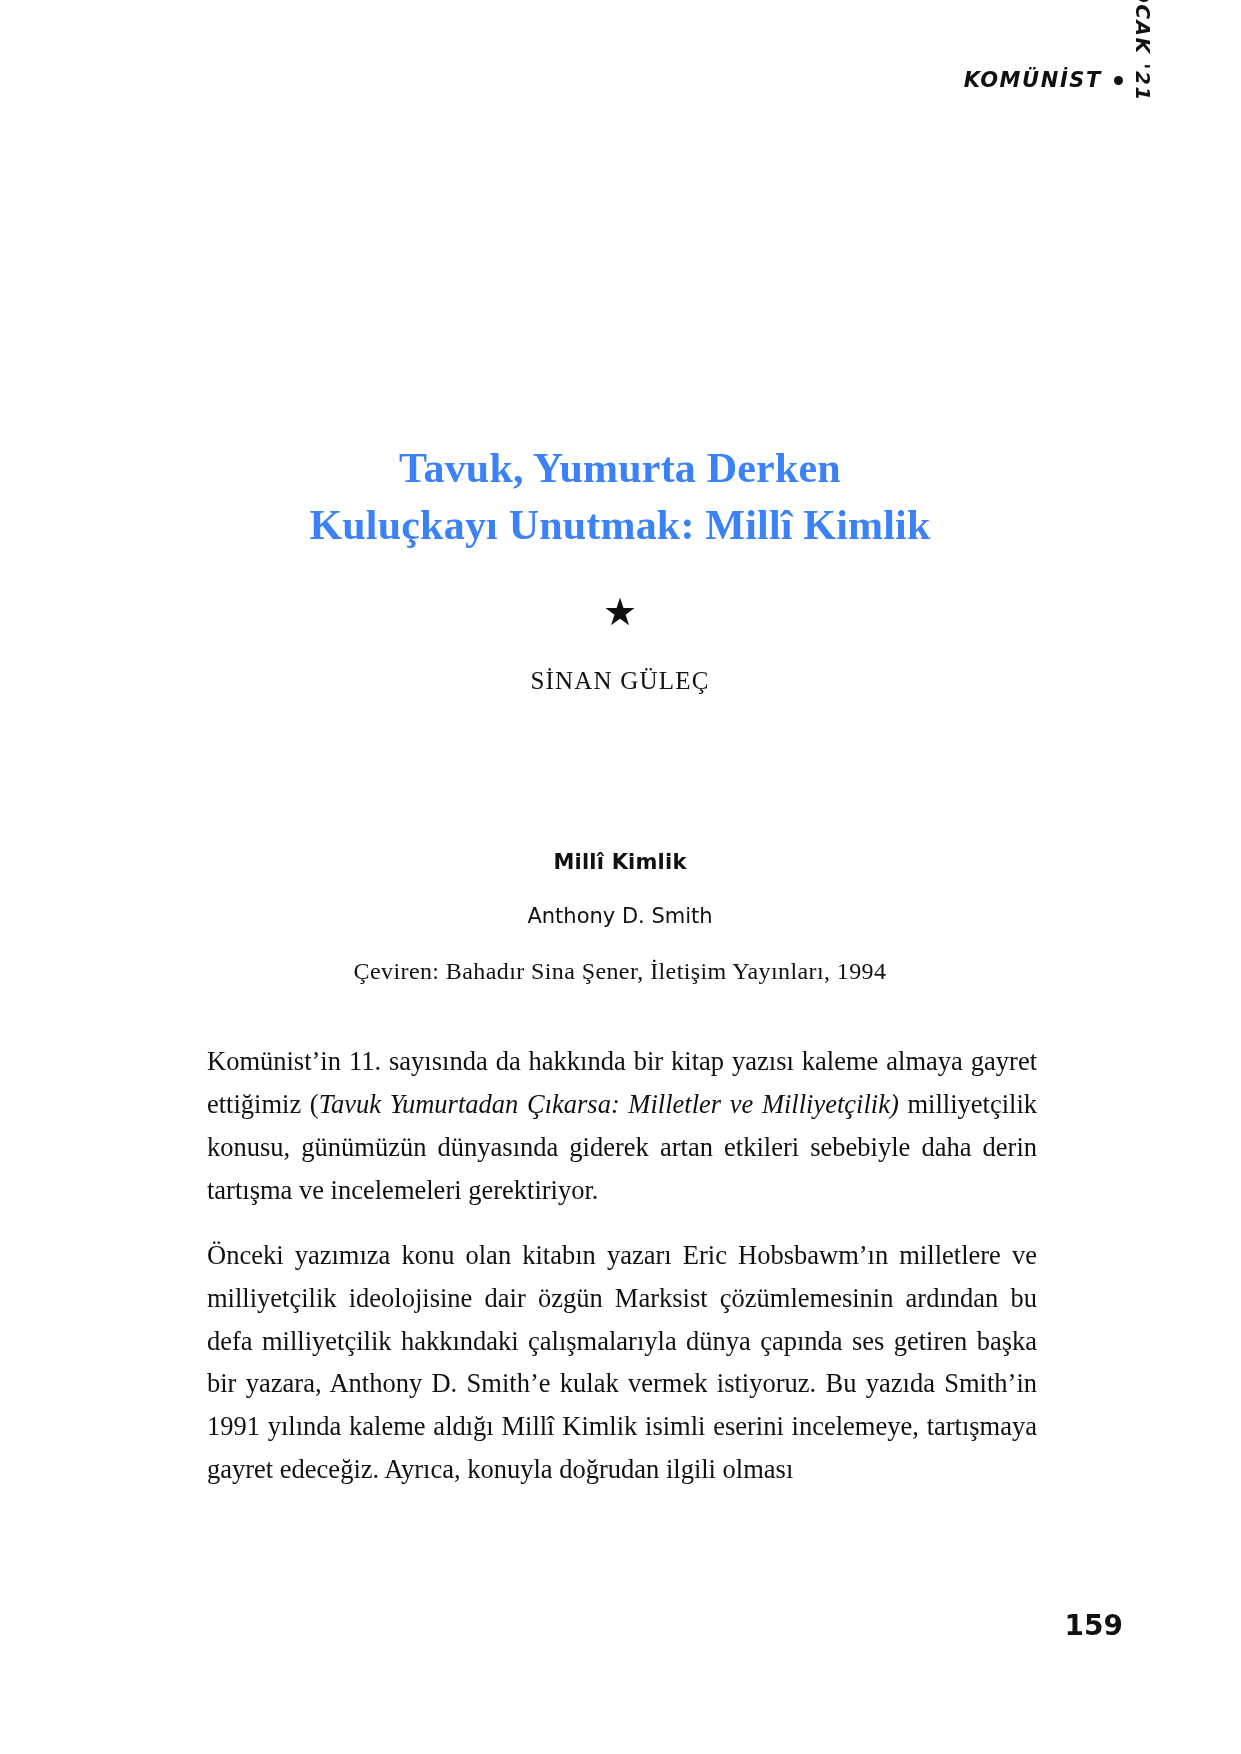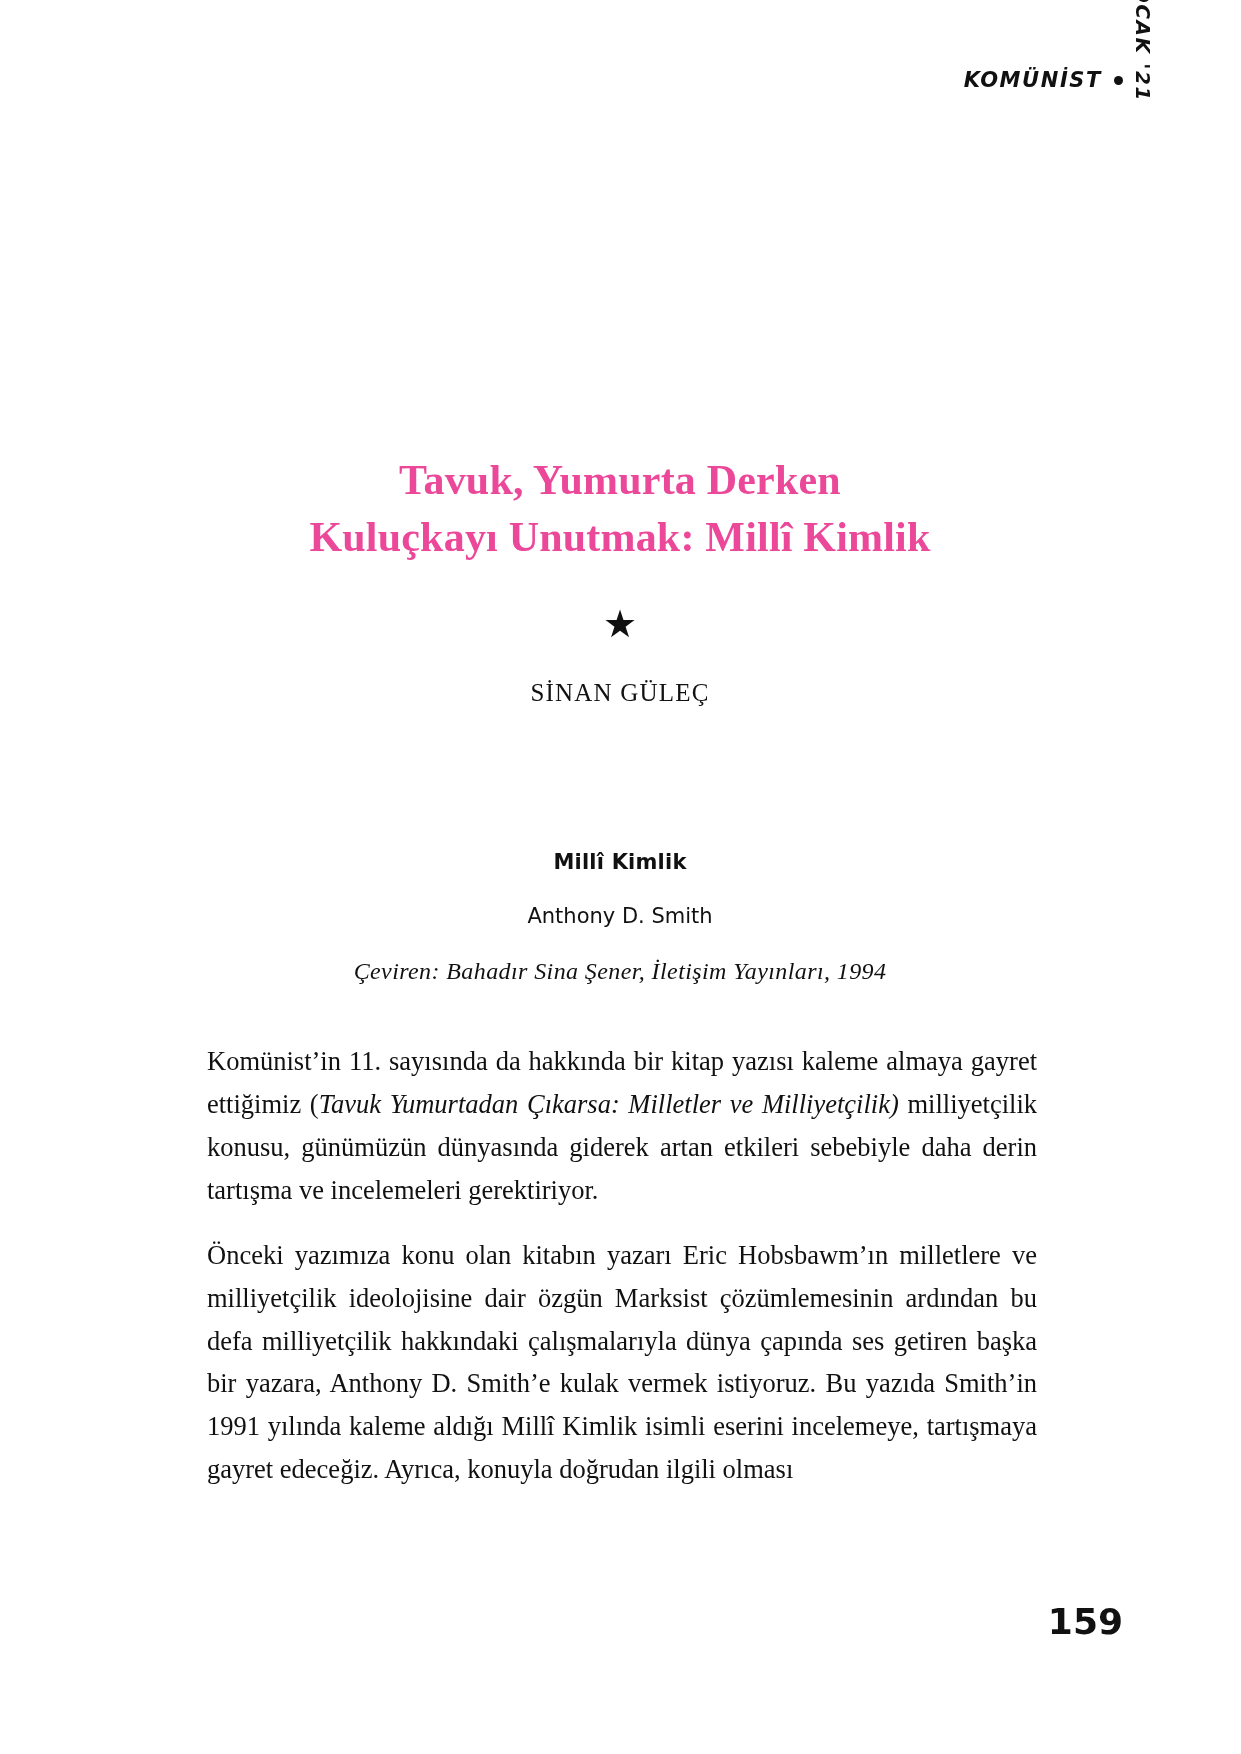--- a/index.html
+++ b/index.html
@@ -70,22 +70,22 @@
     left: 165px;
     width: 910px;
     text-align: center;
   }
   .article-title {
     font-family: "Liberation Serif", serif;
     font-weight: bold;
     font-size: 42px;
     line-height: 1.35;
     letter-spacing: 0.2px;
-    margin: 12px;
-    color: #ec4899;
+    margin: 0;
+    color: #3b82f6;
   }
   .star {
     margin-top: 40px;
     font-size: 38px;
     line-height: 1;
     color: #111111;
   }
   .author {
     margin-top: 36px;
     font-family: "Liberation Serif", serif;
@@ -112,21 +112,20 @@
   .book-author {
     margin-top: 30px;
     font-family: "DejaVu Sans", sans-serif;
     font-weight: normal;
     font-size: 21px;
     color: #111111;
   }
   .book-pub {
     margin-top: 30px;
     font-family: "Liberation Serif", serif;
-    font-style: italic;
     font-size: 24px;
     letter-spacing: 0.4px;
     color: #111111;
   }
 
   
   .body-text {
     position: absolute;
     top: 1040px;
     left: 207px;
@@ -147,21 +146,21 @@
   .body-text i {
   }
 
   
   .folio {
     position: absolute;
     bottom: 112px;
     right: 118px;
     font-family: "DejaVu Sans", sans-serif;
     font-weight: bold;
-    font-size: 36px;
+    font-size: 28px;
     color: #111111;
   }
 </style>
 </head>
 <body>
 
 <div class="page">
 
   <div class="running-head">
     <div class="rh-line">

